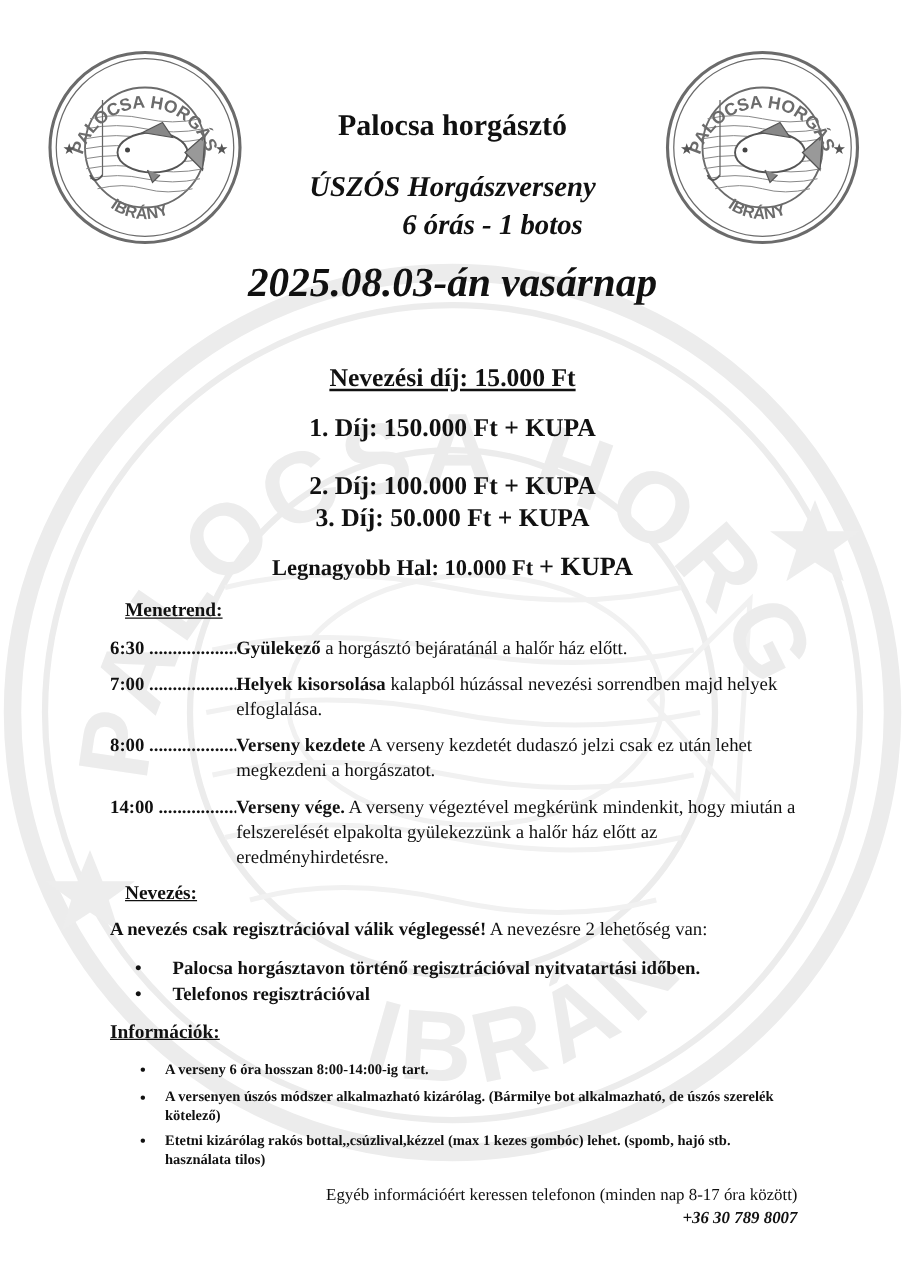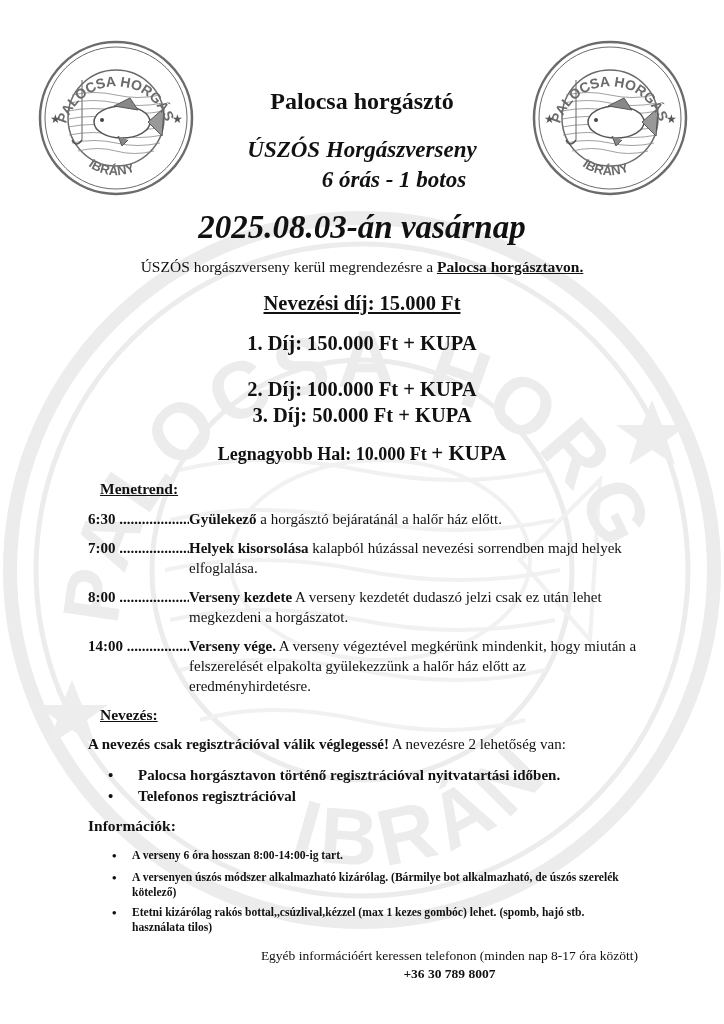--- a/index.html
+++ b/index.html
@@ -14,34 +14,34 @@
   .t2 { top:137px; font-size:23px; font-weight:bold; font-style:italic; }
   .t3 { top:167px; font-size:23px; font-weight:bold; font-style:italic;margin-left:32px; }
   .date { top:209px; font-size:33px; font-weight:bold; font-style:italic; text-decoration-thickness:2px; text-underline-offset:4px; }
   .intro { top:258px; font-size:15.5px; }
   .intro b { text-decoration:underline; }
   .fee { top:292px; font-size:20.5px; font-weight:bold;text-decoration:underline; }
   .prize { font-size:20.5px; font-weight:bold; }
   .p1 { top:332px; } .p2 { top:378px; } .p3 { top:404px; }
   .big { top:441px; font-size:18px; font-weight:bold; }
   .big .kupa { font-size:21px; }
-  .section { left:88px; font-size:15.5px; font-weight:bold; }
+  .section { left:88px; font-size:15.5px; font-weight:bold;text-decoration:underline; }
   .section.u { text-decoration:underline;margin-left:12px; }
   .sched { left:88px; width:560px; font-size:15px; line-height:20px; }
   .sched .time { position:absolute; left:0; top:0; width:101px; white-space:nowrap; overflow:hidden; font-weight:bold; }
   .sched .desc { position:absolute; left:101px; top:0; width:460px; }
   .para { left:88px; width:570px; font-size:15px; }
   .bullets { left:108px; width:540px; font-size:15px; font-weight:bold; line-height:21px; margin:0; padding:0; list-style:none; }
   .bullets li { position:relative; padding-left:30px; }
   .bullets li::before { content:"•"; position:absolute; left:0; top:0; }
   .info { left:112px; width:520px; font-size:11.6px; line-height:15.5px; margin:0; padding:0; list-style:none;font-weight:bold; }
   .info li { position:relative; padding-left:20px; margin-bottom:6px; }
   .info li::before { content:"•"; position:absolute; left:0; top:0; font-size:13px; }
-  .contact { right:86px; text-align:center; font-size:13.5px; line-height:18px; }
-  .contact .phone { font-weight:bold; }
+  .contact { right:86px; text-align:right; font-size:13.5px; line-height:18px; }
+  .contact .phone { font-style:italic; font-weight:bold; }
 </style>
 </head>
 <body>
 
 <svg class="watermark" viewBox="0 0 724 1024">
   <defs>
     <path id="wmTop" d="M 118 640 A 250 250 0 0 1 606 560"></path>
     <path id="wmBot" d="M 230 820 A 230 230 0 0 0 560 760"></path>
   </defs>
   <g fill="none" stroke="#ececec">
@@ -135,23 +135,20 @@
     <text font-family="Liberation Sans, sans-serif" font-weight="bold" font-size="13" fill="#6b6b6b"><textPath href="#lb2" startOffset="4%">IBRÁNY</textPath></text>
     <text x="12" y="83" font-size="12" fill="#555">★</text>
     <text x="134" y="83" font-size="12" fill="#555">★</text>
   </svg>
 
   <div class="abs center t1">Palocsa horgásztó</div>
   <div class="abs center t2">ÚSZÓS Horgászverseny</div>
   <div class="abs center t3">6 órás - 1 botos</div>
   <div class="abs center date">2025.08.03-án vasárnap</div>
 
-  <div class="abs center intro">
-    <span>ÚSZÓS horgászverseny kerül megrendezésre a </span><b>Palocsa horgásztavon.</b>
-  </div>
 
   <div class="abs center fee">Nevezési díj: 15.000 Ft</div>
   <div class="abs center prize p1">1. Díj: 150.000 Ft + KUPA</div>
   <div class="abs center prize p2">2. Díj: 100.000 Ft + KUPA</div>
   <div class="abs center prize p3">3. Díj: 50.000 Ft + KUPA</div>
   <div class="abs center big">
     <span>Legnagyobb Hal: 10.000 Ft </span><span class="kupa">+ KUPA</span>
   </div>
 
   <div class="abs section u" style="top:480px;">Menetrend:</div>

